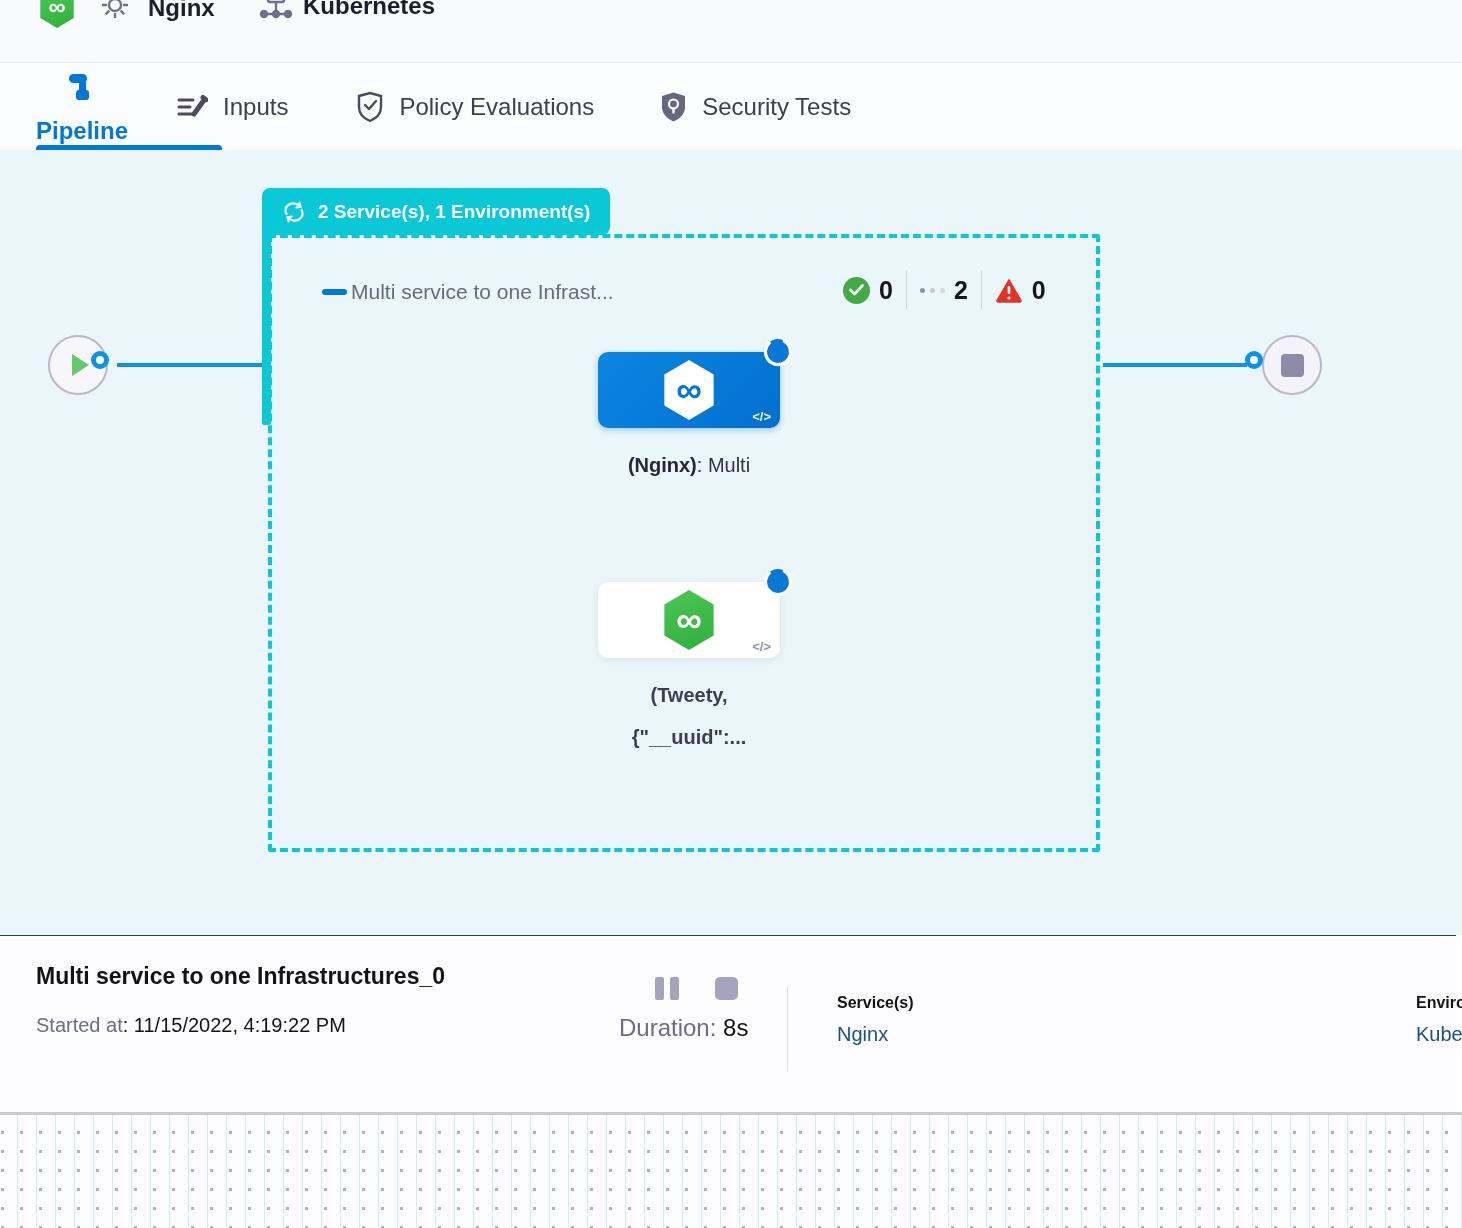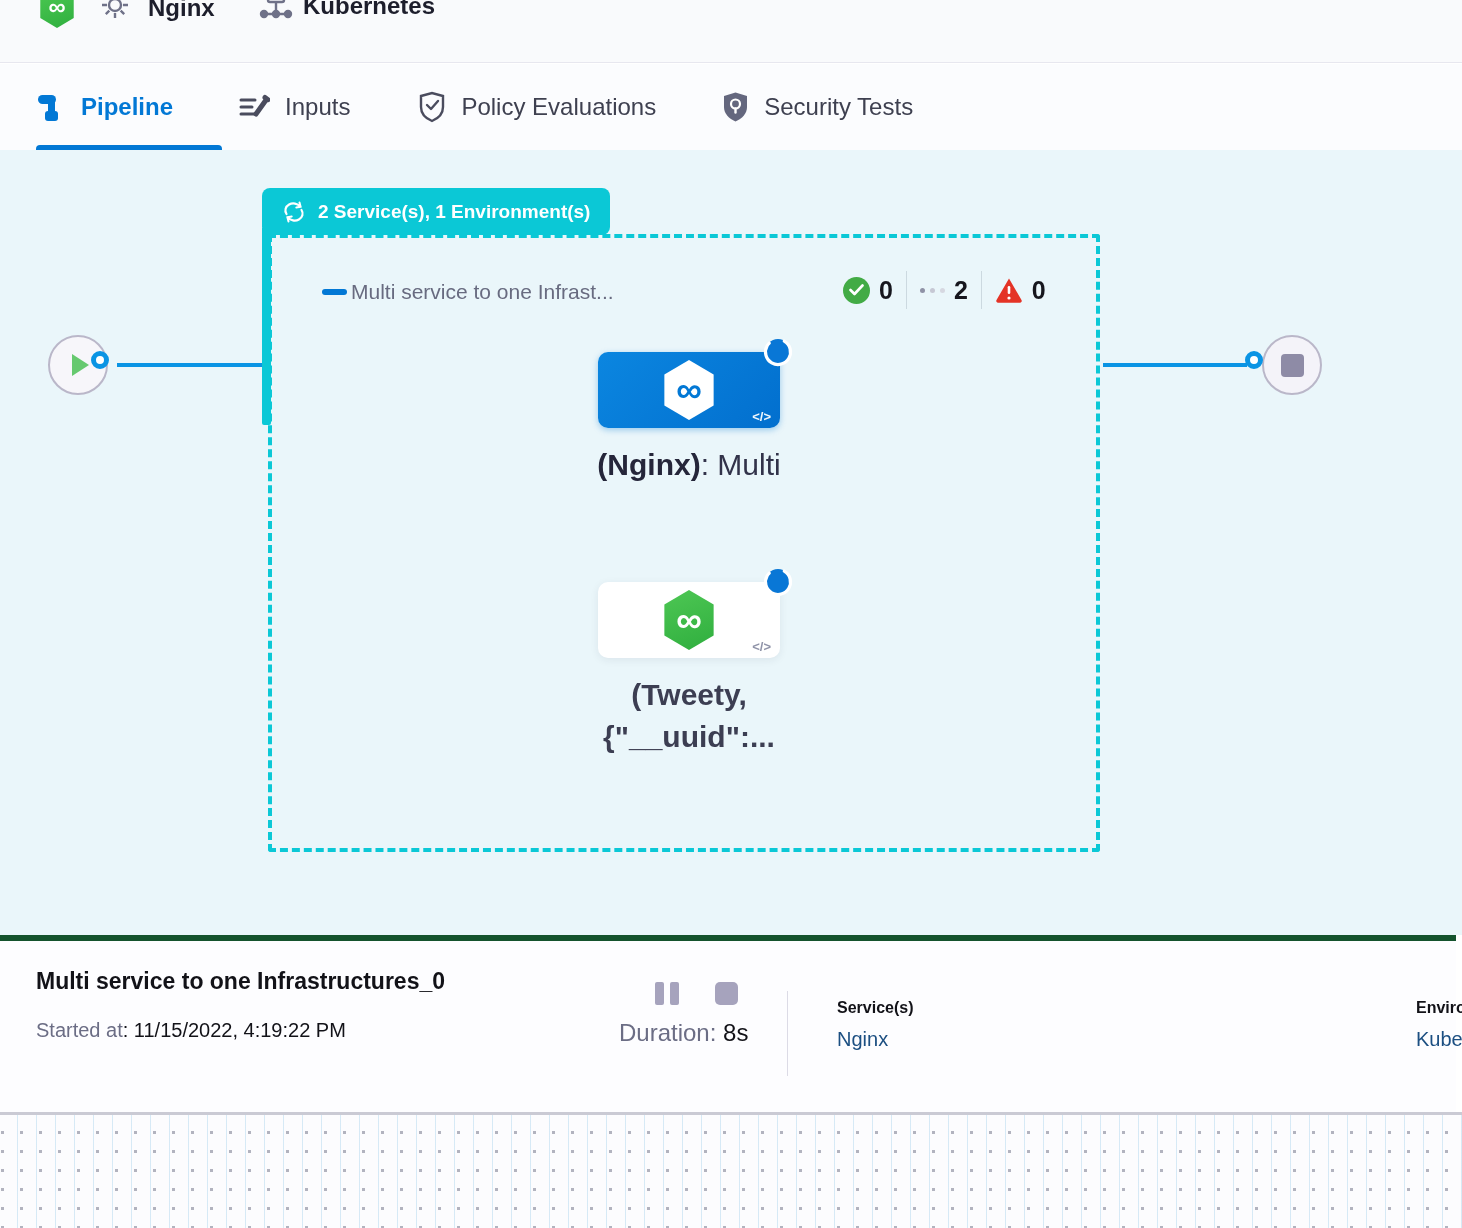--- a/index.html
+++ b/index.html
@@ -17,21 +17,21 @@
   .hdr-svc { position:absolute; left:148px; top:-6px; font-size:24px; font-weight:600; color:#1d1e2c; }
   .hdr-k8s-icon { position:absolute; left:258px; top:-12px; width:36px; height:36px; color:#6f7188; }
   .hdr-env { position:absolute; left:303px; top:-8px; font-size:24px; font-weight:600; color:#1d1e2c; }
 
   
   .tabbar { position:absolute; left:0; top:64px; width:1462px; height:86px;
     background:#fbfcfe; display:flex; align-items:center; padding-left:36px; }
   .tab { display:flex; align-items:center; gap:15px; cursor:pointer; }
   .tab .tab-label { font-size:24px; color:#3e4050; }
   .tab.active .tab-label { color:#0278d5; font-weight:700; }
-  .tab-pipeline { margin-right:65px; }
+  .tab-pipeline { margin-right:48px;flex-direction:column; }
   .tab-inputs   { margin-right:68px; }
   .tab-policy   { margin-right:66px; }
   .tab-underline { position:absolute; left:36px; bottom:0; width:186px; height:5px;
     border-radius:4px 4px 0 0; background:#0278d5; }
 
   
   .canvas { position:absolute; left:0; top:150px; width:1462px; height:785px;
     background:#eaf6fa; overflow:hidden; }
 
   .group-badge { position:absolute; left:262px; top:38px; height:47px;
@@ -89,28 +89,28 @@
   .node-hex-2 { width:56px; height:60px; background:linear-gradient(160deg,#4ec754,#2fae3e);
     color:#fff; font-size:36px; font-weight:bold; }
   .code-glyph { position:absolute; right:9px; bottom:4px; font-size:13px; font-weight:700; }
   .svc-node-1 .code-glyph { color:rgba(255,255,255,.95); }
   .svc-node-2 .code-glyph { color:#8f93a8; }
   .spinner { position:absolute; width:32px; height:32px; z-index:3; }
   .spin-1 { left:762px; top:186px; }
   .spin-2 { left:762px; top:416px; }
 
   .node-label { position:absolute; width:260px; text-align:center;
-    font-size:30px; line-height:42px; color:#32334a; }
+    font-size:20px; line-height:42px; color:#32334a; }
   .label-1 { left:559px; top:294px; }
   .label-2 { left:559px; top:524px; font-weight:700; color:#3c3e52; }
   .node-label .bold { font-weight:700; color:#25263a; }
 
   
   .footer { position:absolute; left:0; top:935px; width:1456px; height:177px;
-    background:#fdfdff; border-top:6px solid #14532d; }
+    background:#fdfdff; border-top:1px solid #14532d; }
   .f-title { position:absolute; left:36px; top:27px; font-size:23px; font-weight:700; color:#121218; }
   .f-started { position:absolute; left:36px; top:78px; font-size:20px; color:#121218; }
   .muted { color:#6b6d85; }
   .pause-btn { position:absolute; left:655px; top:41px; display:flex; gap:6px; cursor:pointer; }
   .pause-btn i { width:9px; height:23px; border-radius:2px; background:#a6a3bd; }
   .stop-btn { position:absolute; left:715px; top:41px; width:23px; height:23px;
     border-radius:5px; background:#a6a3bd; cursor:pointer; }
   .f-duration { position:absolute; left:619px; top:78px; font-size:24px; color:#121218; }
   .f-vsep { position:absolute; left:787px; top:50px; width:1px; height:85px; background:#dcdbe6; }
   .f-col-label { font-size:16px; font-weight:600; color:#121218; }

